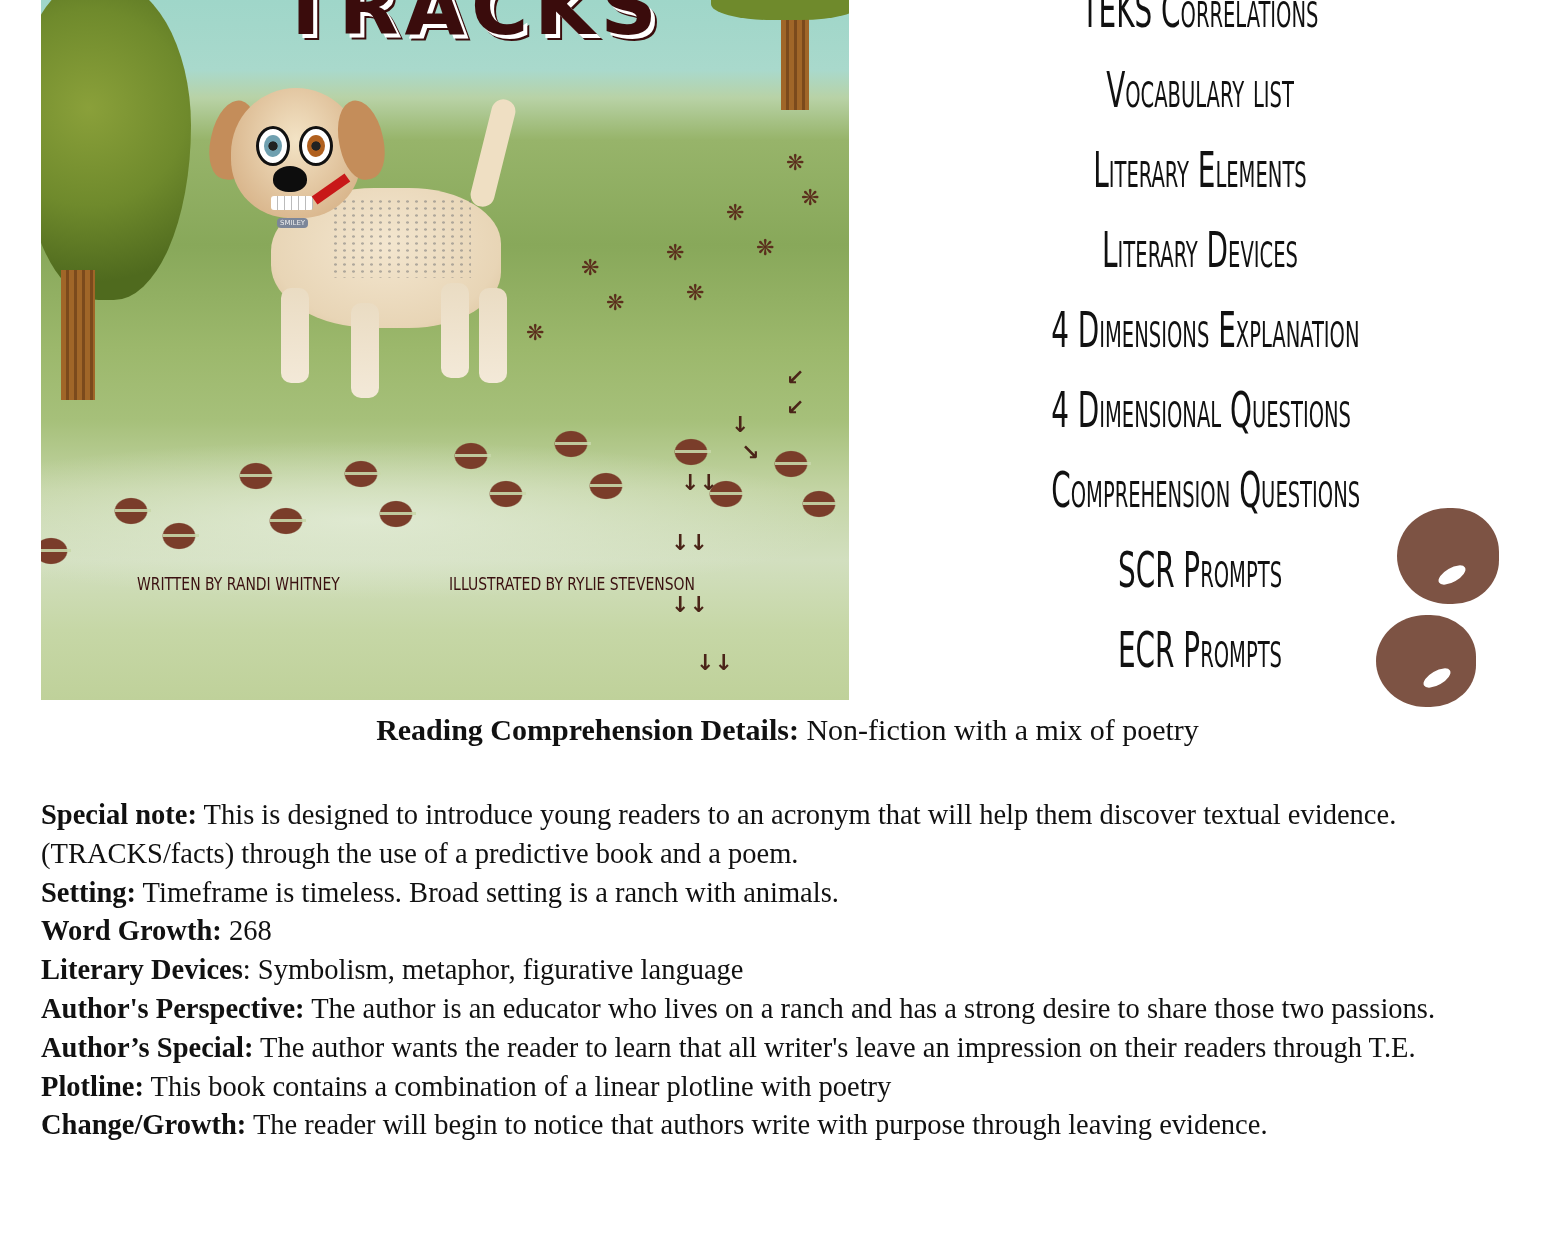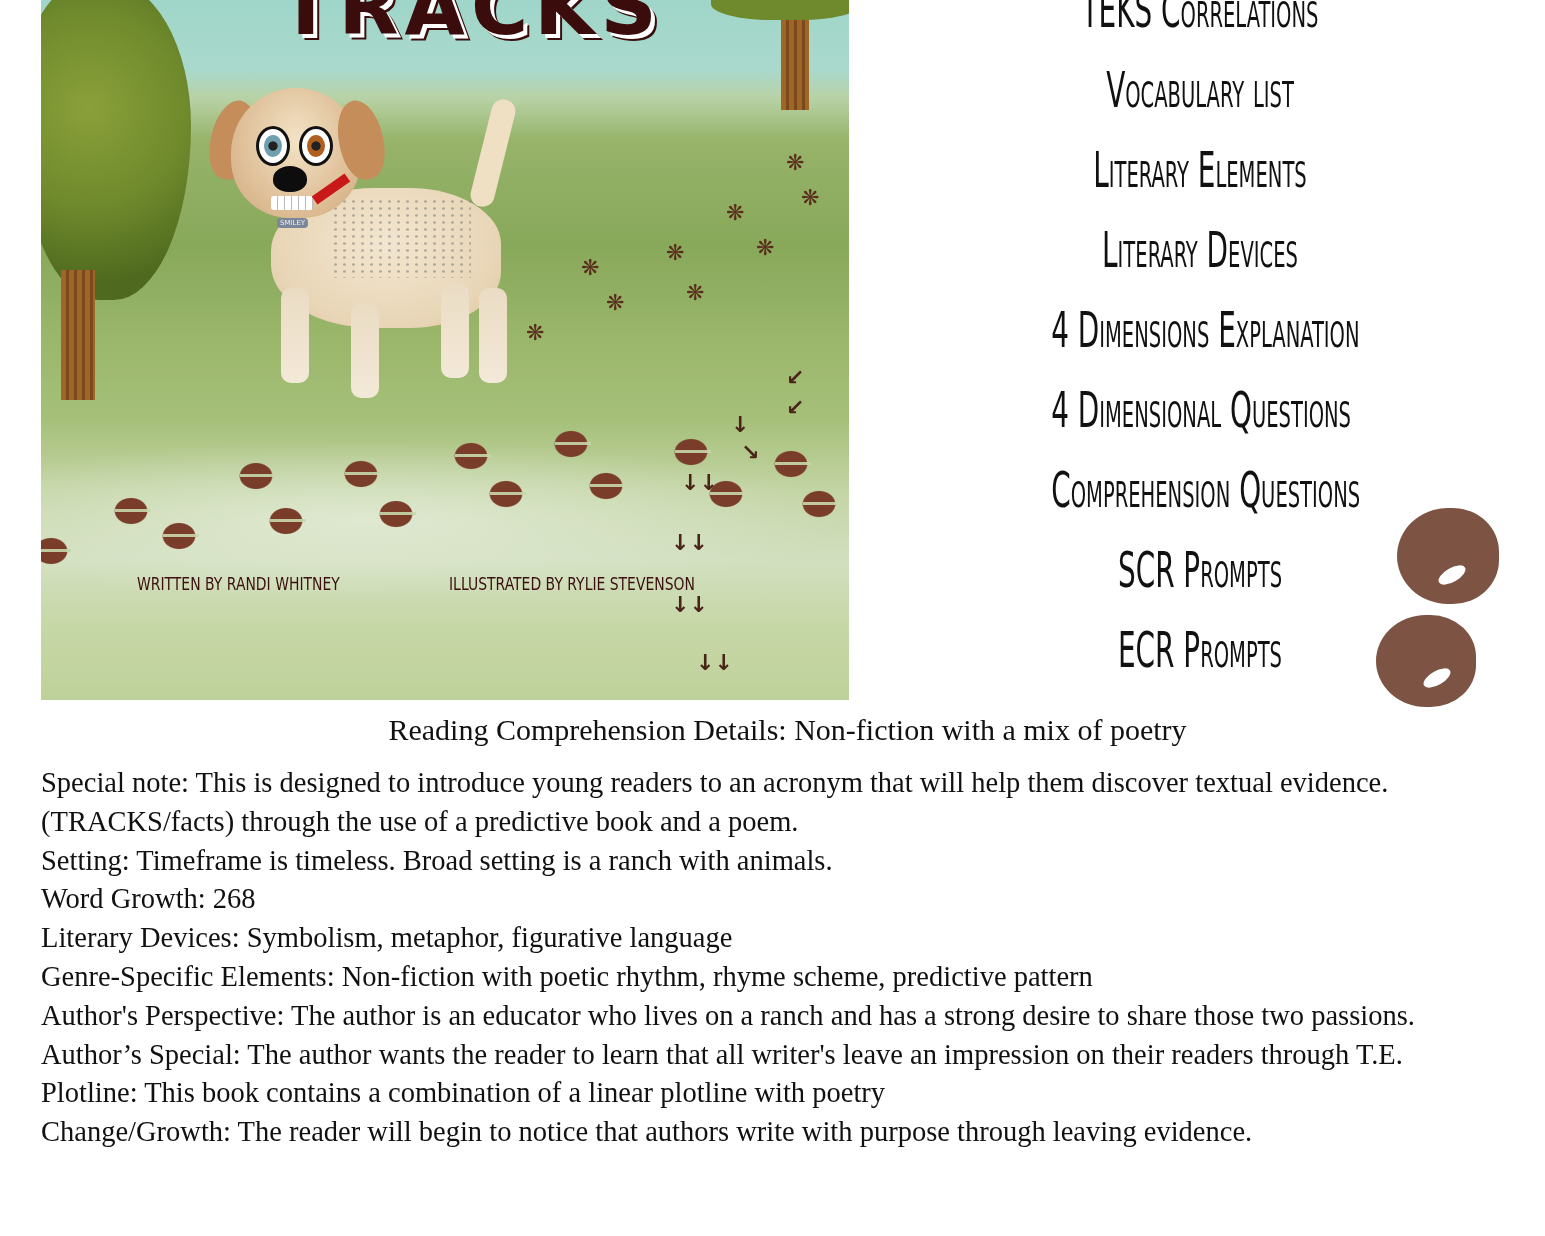--- a/index.html
+++ b/index.html
@@ -52,24 +52,24 @@
   .print.a::after { left: 40px; top: 60px; }
   .print.b { left: 1376px; top: 615px; width: 100px; height: 92px; }
   .print.b::after { left: 46px; top: 56px; }
 
   
   .toc { position: absolute; left: 960px; top: -30px; width: 480px; text-align: center; }
   .toc-item { font-family: "DejaVu Sans Condensed", "DejaVu Sans", sans-serif; font-variant: small-caps; font-weight: normal; font-size: 50px; line-height: 80px; height: 80px; color: #111; letter-spacing: 0; transform: scaleX(0.62); transform-origin: center; white-space: nowrap; }
 
   
   .heading { position: absolute; left: 0; width: 1575px; top: 713px; text-align: center; font-size: 30px; }
-  .details { position: absolute; left: 41px; top: 764px; width: 1480px; font-size: 28.5px; line-height: 38.8px; }
+  .details { position: absolute; left: 41px; top: 796px; width: 1480px; font-size: 28.5px; line-height: 38.8px; }
   .details .row { white-space: nowrap; }
   .details .row.wrap { white-space: normal; }
-  b { font-weight: normal; }
+  b { font-weight: bold; }
 </style>
 </head>
 <body>
 
 <div class="cover">
   <div class="haze"></div>
 
   <div class="tree-left">
     <div class="crown"></div>
     <div class="trunk"></div>
@@ -157,18 +157,17 @@
 
 <div class="heading">
   <b>Reading Comprehension Details:</b><span> Non-fiction with a mix of poetry</span>
 </div>
 
 <div class="details">
   <div class="row wrap"><b>Special note:</b><span>  This is designed to introduce young readers to an acronym that will help them discover textual evidence. (TRACKS/facts) through the use of a predictive book and a poem.</span></div>
   <div class="row"><b>Setting:</b><span> Timeframe is timeless. Broad setting is a ranch with animals.</span></div>
   <div class="row"><b>Word Growth:</b><span> 268</span></div>
   <div class="row"><b>Literary Devices</b><span>: Symbolism, metaphor, figurative language</span></div>
-  <div class="row"><b>Genre-Specific Elements:</b><span> Non-fiction with poetic rhythm, rhyme scheme, predictive pattern</span></div>
   <div class="row"><b>Author's Perspective:</b><span>  The author is an educator who lives on a ranch and has a strong desire to share those two passions.</span></div>
   <div class="row"><b>Author’s Special:</b><span> The author wants the reader to learn that all writer's leave an impression on their readers through T.E.</span></div>
   <div class="row"><b>Plotline:</b><span> This book contains a combination of a linear plotline with poetry</span></div>
   <div class="row"><b>Change/Growth:</b><span> The reader will begin to notice that authors write with purpose through leaving evidence.</span></div>
 </div>
 
 </body></html>

